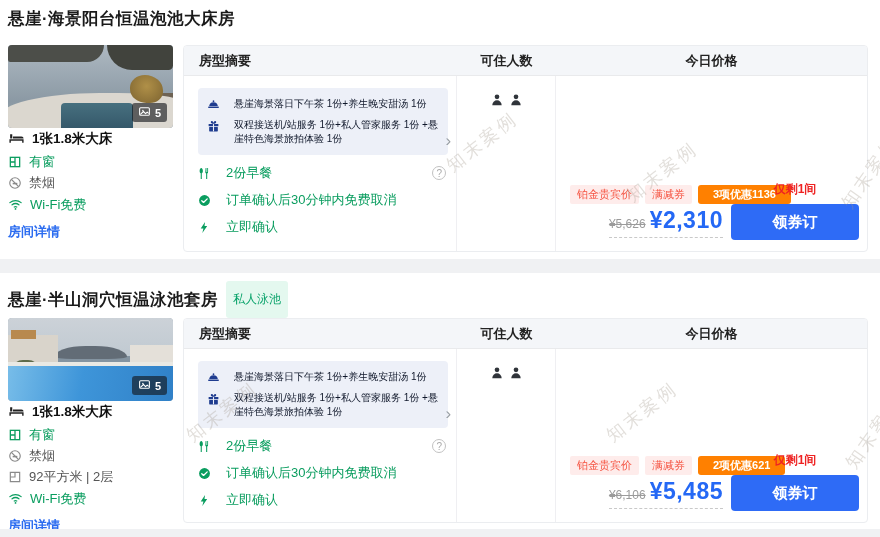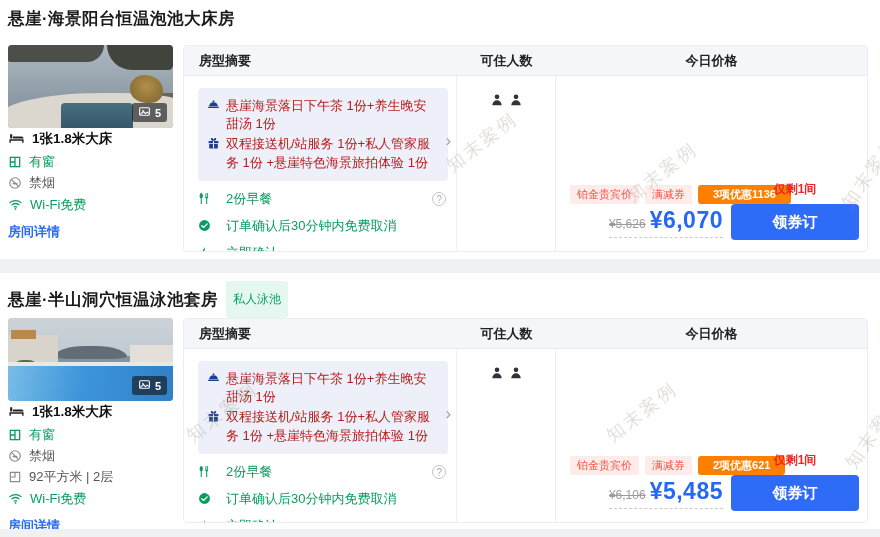--- a/index.html
+++ b/index.html
@@ -56,21 +56,21 @@
   .t-header { display:flex; height:30px; background:#f4f6f9; border-bottom:1px solid #e9eaec; align-items:center; font-size:13px; font-weight:bold; color:#222; }
   .th1 { width:274px; padding-left:15px; }
   .th2 { width:99px; text-align:center; }
   .th3 { width:312px; text-align:center; }
   .t-body { display:flex; height:calc(100% - 30px); }
   .col-summary { width:274px; border-right:1px solid #efeff2; padding:12px 0 0 14px; position:relative; }
   .col-occ { width:99px; border-right:1px solid #efeff2; text-align:center; padding-top:17px; }
   .col-price { width:312px; position:relative; }
 
   .pkg-box { background:#edf0f8; border-radius:4px; width:250px; padding:7px 10px 7px 9px; cursor:pointer; }
-  .pkg-item { display:flex; gap:6px; font-size:13px; color:#b91c1c; line-height:1.4; margin:2px 0; }
+  .pkg-item { display:flex; gap:14px; font-size:10px; color:#0f172a; line-height:1.4; margin:2px 0; }
   .pkg-item .ic { margin-top:2px; color:#1f3c8f; flex:0 0 auto; }
   .chevron { position:absolute; right:5px; top:56px; font-size:17px; color:#9aa0a6; cursor:pointer; line-height:1; }
 
   .feat-row { display:flex; align-items:center; gap:15px; margin-top:9px; font-size:13px; padding-right:10px; }
   .feat-row .ic { flex:0 0 auto; display:flex; }
   .help-circle { margin-left:auto; width:14px; height:14px; border:1px solid #c2c2c2; border-radius:50%; color:#aaa; font-size:10px; line-height:13px; text-align:center; cursor:pointer; flex:0 0 auto; }
 
   .occ-icons { display:inline-flex; gap:5px; color:#30343a; }
 
   .tag-row { position:absolute; left:14px; bottom:47px; display:flex; gap:6px; align-items:center; white-space:nowrap; }
@@ -227,21 +227,21 @@
           </span>
         </div>
         <div class="col-price">
           <div class="tag-row">
             <span class="tag-pink">铂金贵宾价</span>
             <span class="tag-pink">满减券</span>
             <span class="tag-orange">3项优惠1136</span>
           </div>
           <div class="scarcity">仅剩1间</div>
           <div class="price-group">
-            <span class="old-price">¥5,626</span><span class="cur-price">¥6,070</span>
+            <span class="old-price">¥5,626</span><span class="cur-price">¥2,310</span>
           </div>
           <button class="order-btn">领券订</button>
         </div>
       </div>
     </div>
   </section>
 
   <div class="band band1"></div>
 
   <section class="room-card card2">

